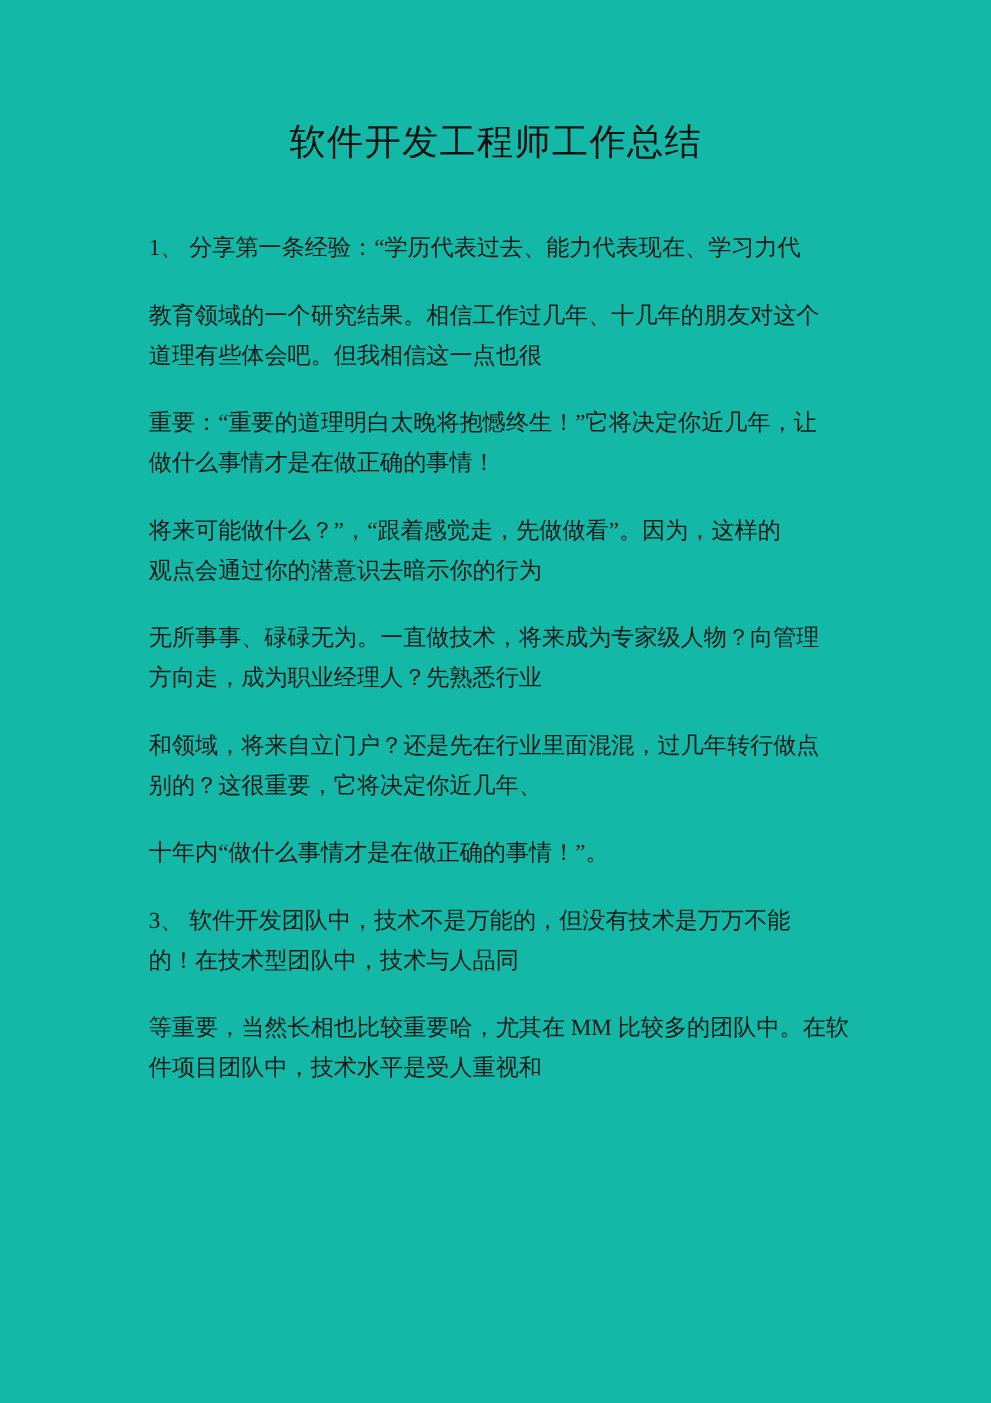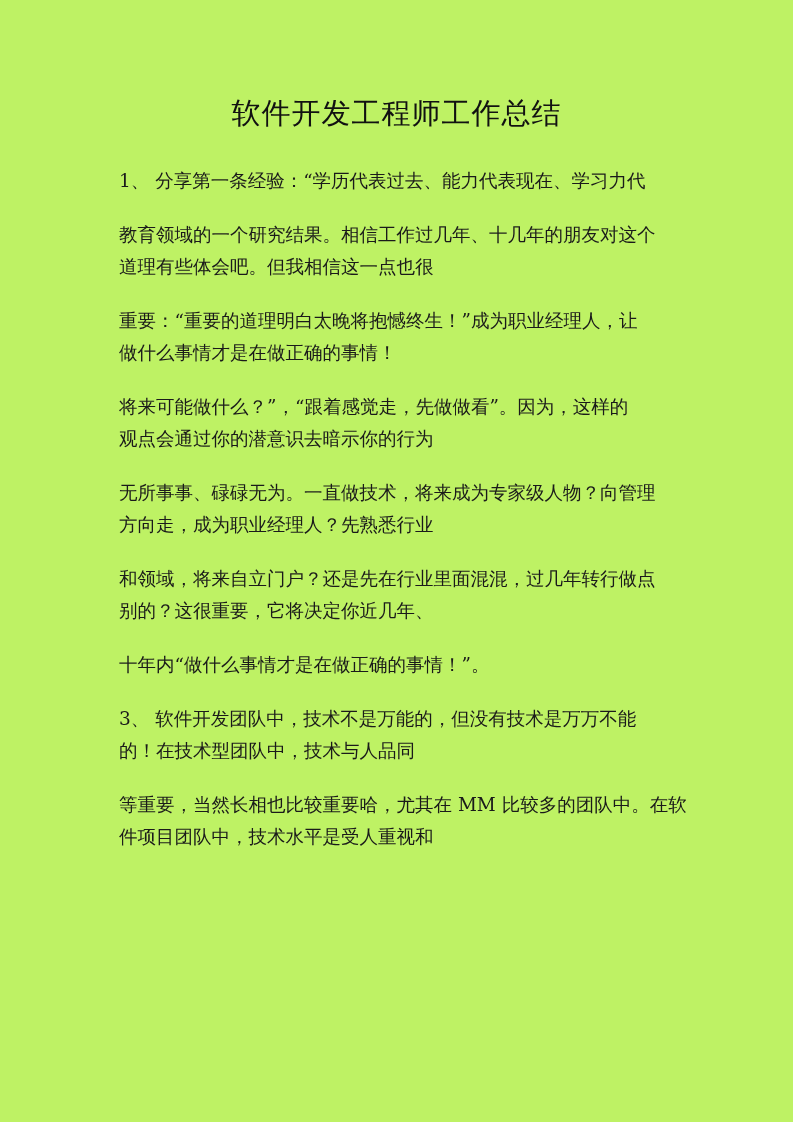--- a/index.html
+++ b/index.html
@@ -13,38 +13,39 @@
       position: relative;
       overflow: hidden;
       font-family: "DejaVu Serif", "Liberation Serif", serif;
       color: #1a1a1a;
     }
     .page {
       position: absolute;
       left: 0; top: 0;
       width: 793px;
       height: 1122px;
-      background: #bef264;
+      background: #14b8a6;
+      font-family: Liberation Serif, serif;
     }
     .doc-title {
       position: absolute;
       top: 94px;
       left: 0;
       width: 793px;
       text-align: center;
       font-size: 29px;
       letter-spacing: 1px;
       font-weight: normal;
       margin: 0;
       color: #111111;
     }
     .body-block {
       position: absolute;
       left: 119px;
-      top: 165px;
+      top: 183px;
       width: 560px;
     }
     .para {
       font-size: 18.5px;
       line-height: 32px;
       margin: 0 0 22px 0;
       text-align: justify;
       text-align-last: left;
       color: #1a1a1a;
     }
@@ -61,21 +62,21 @@
 
   <div class="body-block">
     <p class="para">
       <span class="line">1、  分享第一条经验：“学历代表过去、能力代表现在、学习力代</span>
     </p>
     <p class="para">
       <span class="line">教育领域的一个研究结果。相信工作过几年、十几年的朋友对这个</span>
       <span class="line">道理有些体会吧。但我相信这一点也很</span>
     </p>
     <p class="para">
-      <span class="line">重要：“重要的道理明白太晚将抱憾终生！”成为职业经理人，让</span>
+      <span class="line">重要：“重要的道理明白太晚将抱憾终生！”它将决定你近几年，让</span>
       <span class="line">做什么事情才是在做正确的事情！</span>
     </p>
     <p class="para">
       <span class="line">将来可能做什么？”，“跟着感觉走，先做做看”。因为，这样的</span>
       <span class="line">观点会通过你的潜意识去暗示你的行为</span>
     </p>
     <p class="para">
       <span class="line">无所事事、碌碌无为。一直做技术，将来成为专家级人物？向管理</span>
       <span class="line">方向走，成为职业经理人？先熟悉行业</span>
     </p>

